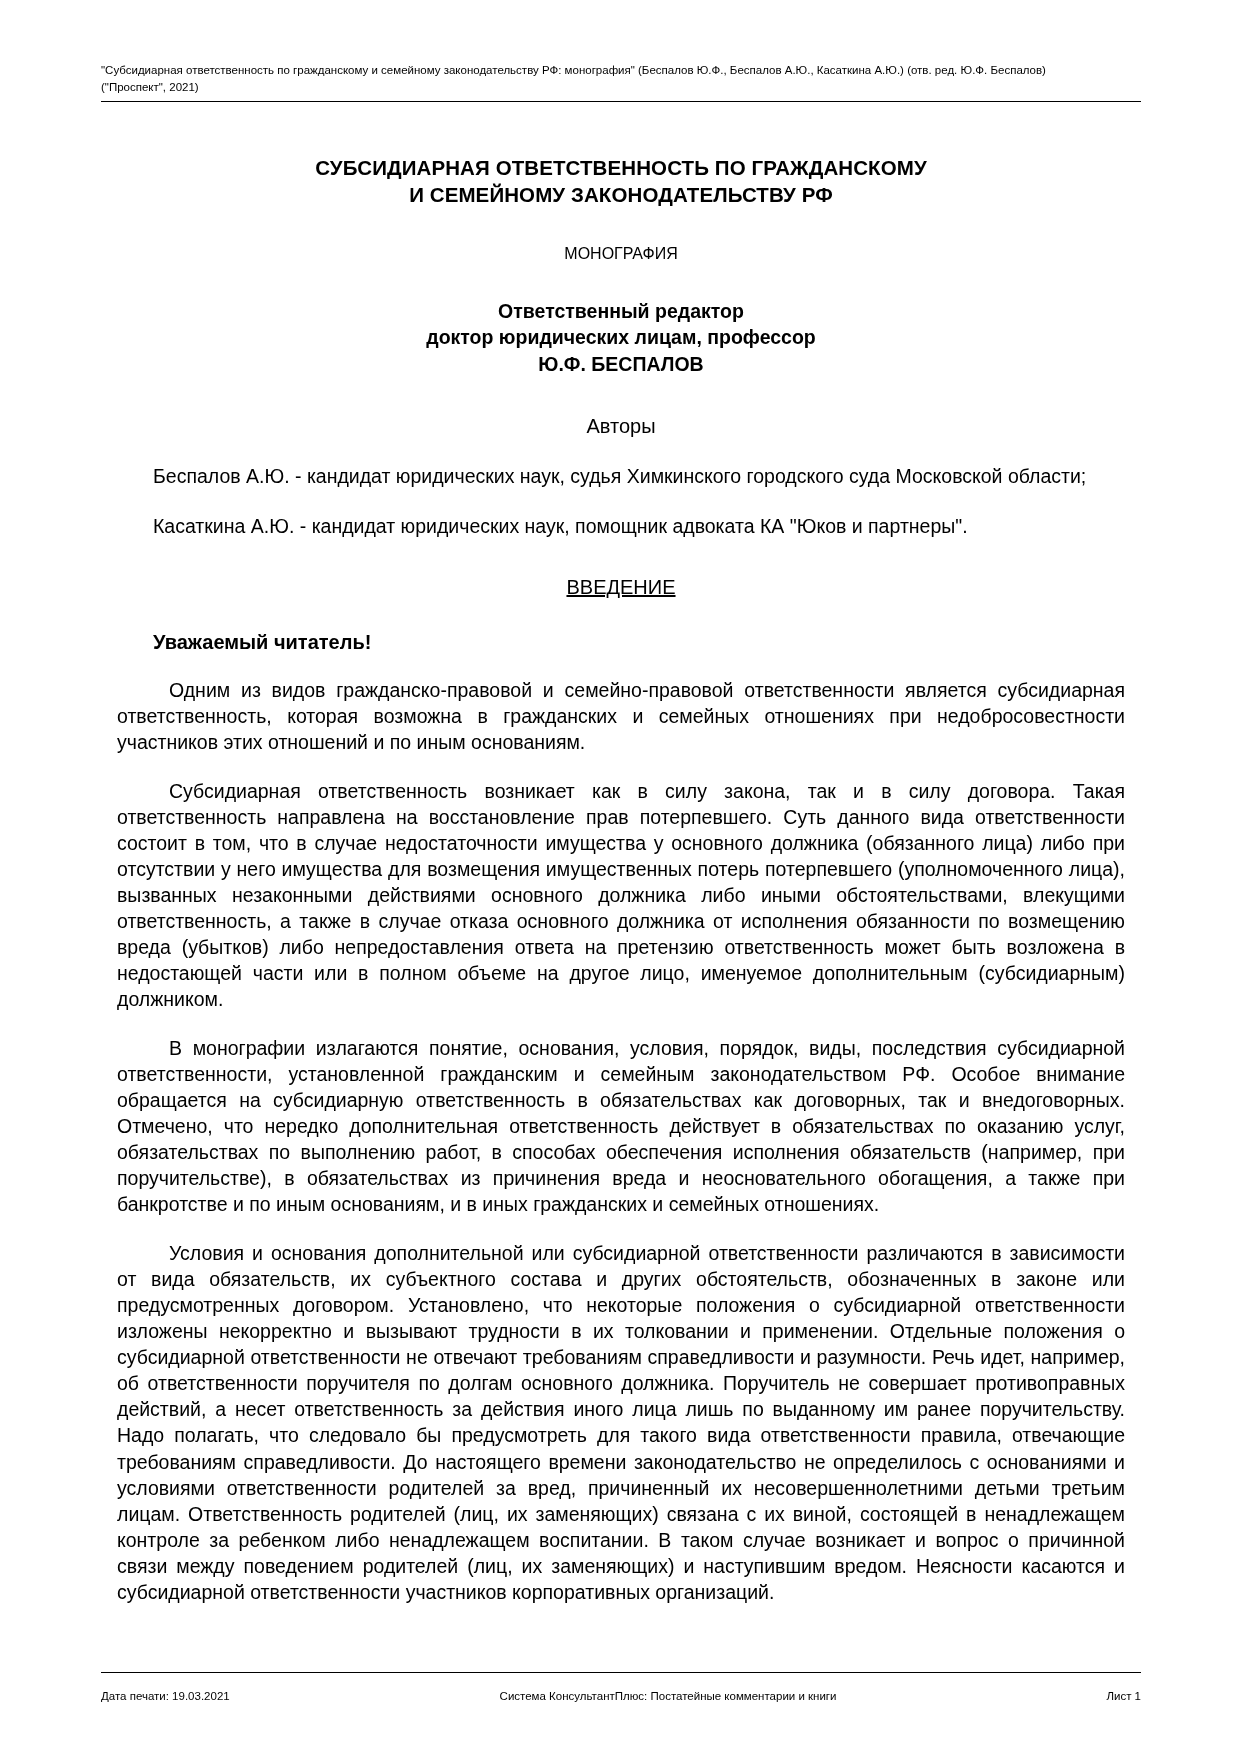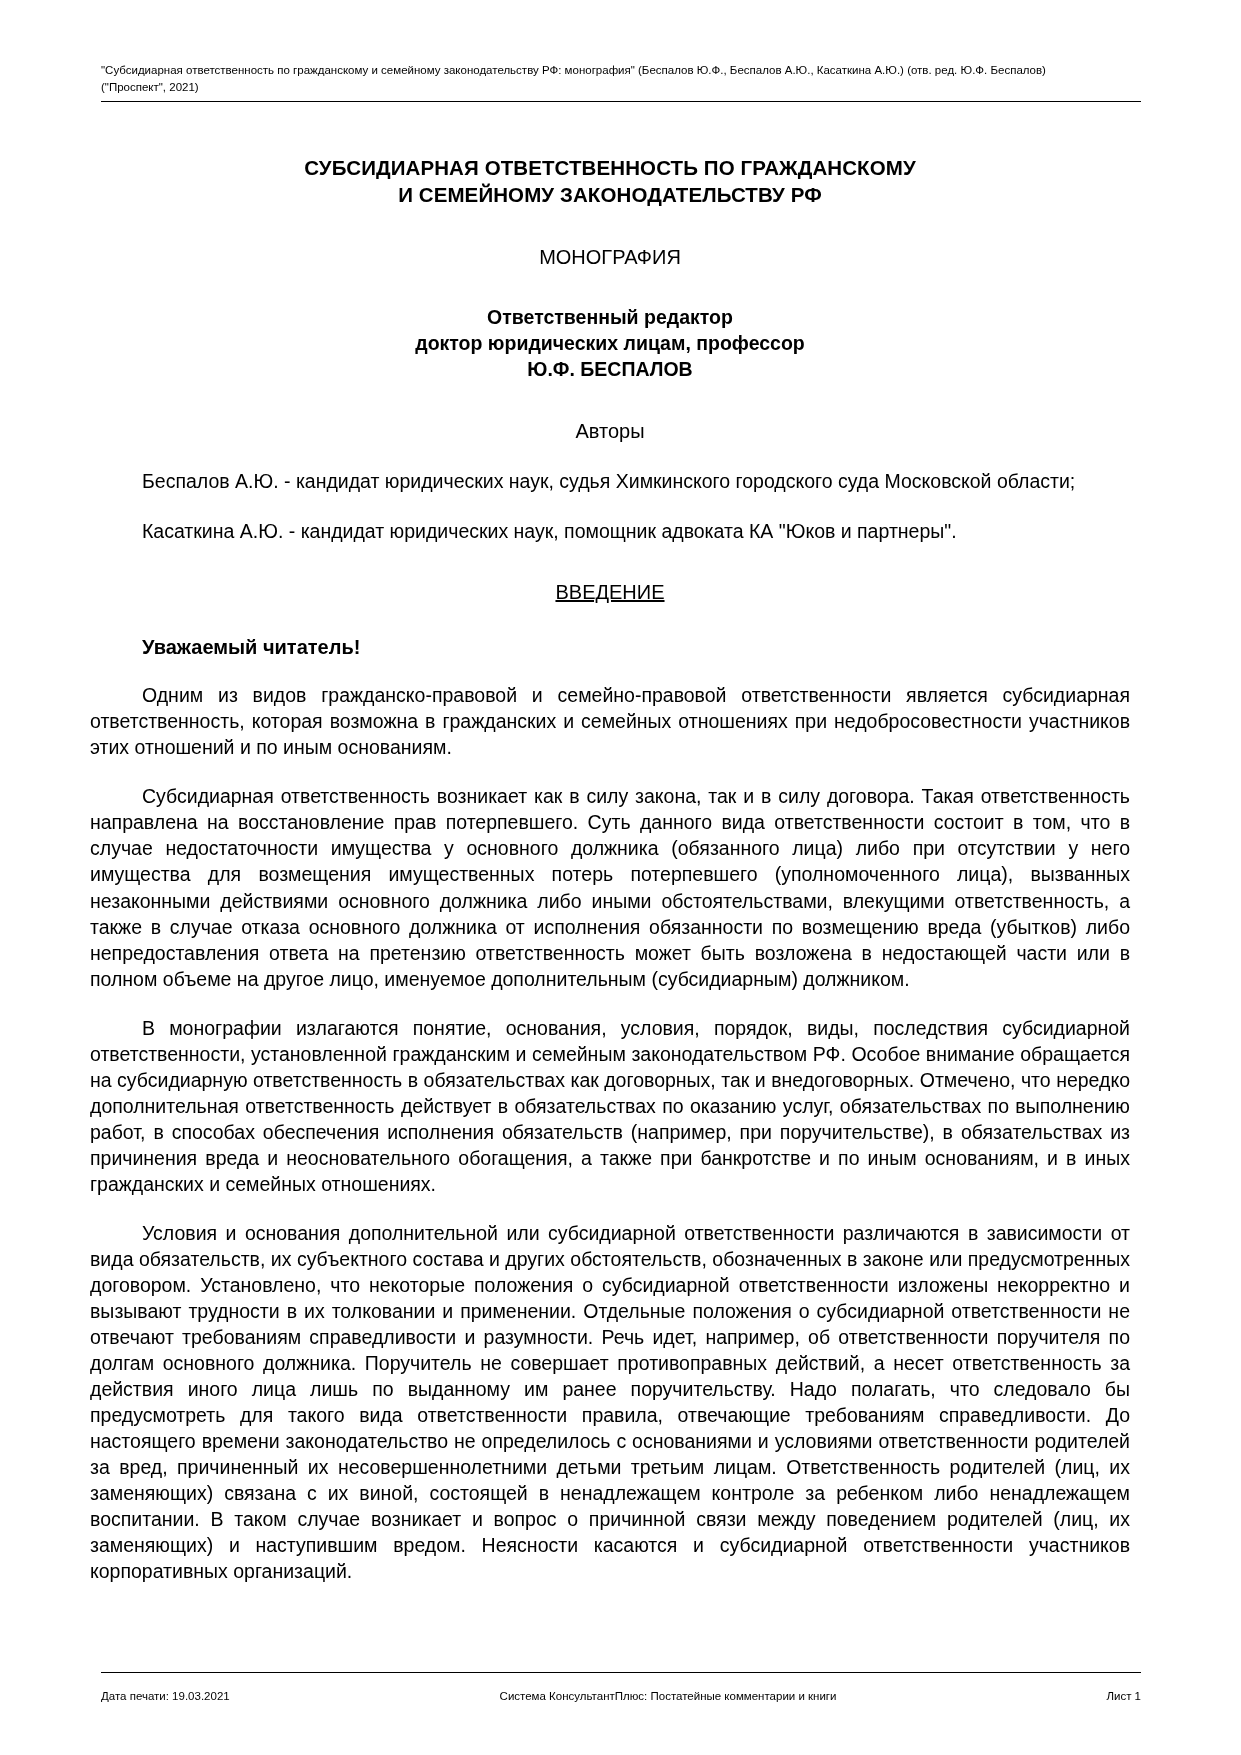--- a/index.html
+++ b/index.html
@@ -43,38 +43,38 @@
     left: 101px;
     top: 101px;
     width: 1040px;
     height: 1px;
     background: #000000;
   }
 
   
   .content {
     position: absolute;
-    left: 90px;
+    left: 101px;
     top: 120px;
     width: 1040px;
   }
 
   .title-block {
     text-align: center;
     font-weight: bold;
     font-size: 20.5px;
     line-height: 1.33;
     letter-spacing: 0.1px;
     margin-top: 34px;
   }
   .title-block .tline { display: block; }
 
   .centered {
     text-align: center;
-    font-size: 20px;
+    font-size: 16px;
     line-height: 1.4;
   }
   .mono-label {
     margin-top: 34px;
     font-weight: normal;
   }
   .authors-caps {
     margin-top: 30px;
     font-weight: bold;
     font-size: 20.5px;
@@ -113,21 +113,21 @@
   }
 
   .greeting {
     margin-top: 32px;
     font-size: 20px;
     font-weight: bold;
     text-indent: 52px;
   }
 
   p.body-par {
-    margin: 0;
+    margin: 16px;
     margin-top: 23px;
     font-size: 19.5px;
     line-height: 1.335;
     text-align: justify;
     text-align-last: left;
     text-indent: 52px;
     hyphens: none;
   }
 
   

